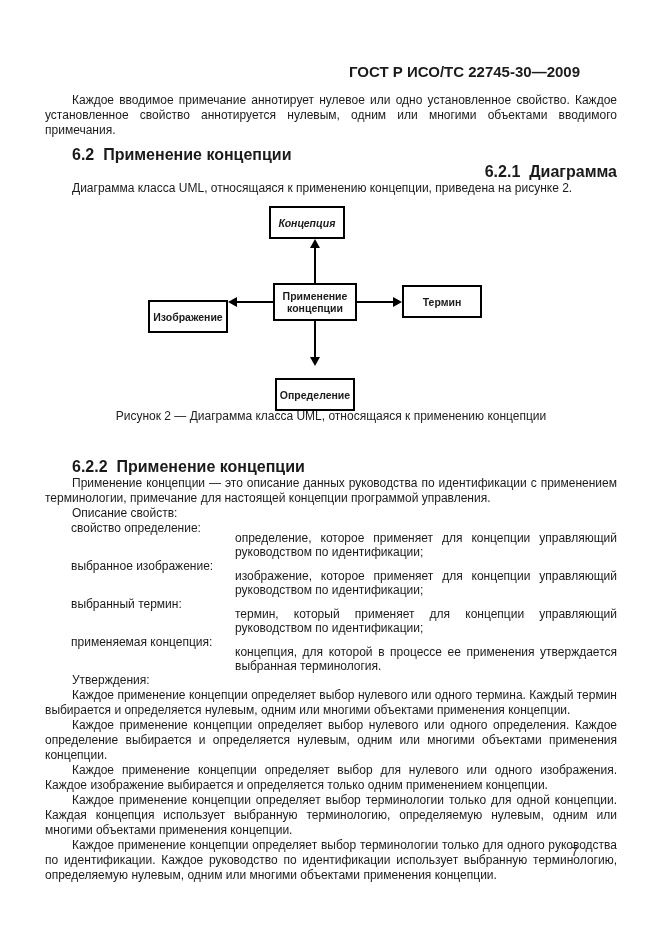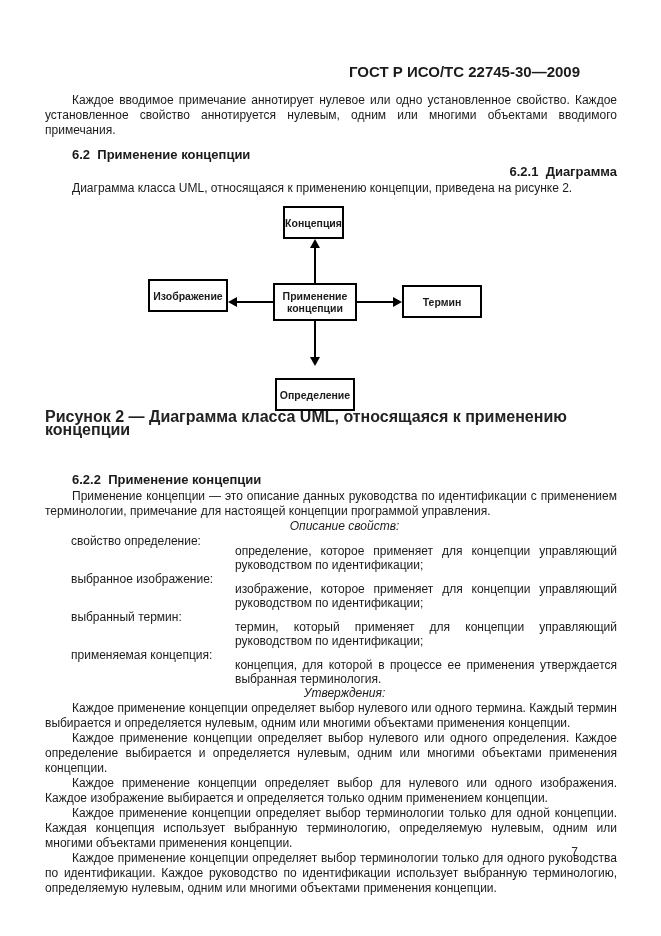--- a/index.html
+++ b/index.html
@@ -14,39 +14,39 @@
   }
   .content { padding:64px 44px 0 45px; }
 
   .running-header {
     text-align:right; font-weight:bold; font-size:15px;
     padding-right:37px; white-space:nowrap;
   }
 
   .body-p { margin:0; text-align:justify; text-indent:27px; }
   .p-first { margin-top:14px; }
-  .plain { text-align:center;font-style:italic; }
+  .plain { text-align:left; }
 
-  .sec { margin:0; font-size:13px; font-weight:bold; text-indent:27px; white-space:pre-wrap; }
+  .sec { margin:0; font-size:16px; font-weight:bold; text-indent:27px; white-space:pre-wrap; }
   .h62  { margin-top:9px; }
   .h621 { margin-top:2px;text-align:right; }
   .h622 { margin-top:36px; }
   .after-sec { margin-top:2px; }
 
   
   .diagram { position:relative; height:201px; margin-top:6px; }
   .node {
     position:absolute; box-sizing:border-box;
     border:2px solid #000; background:#fff;
     display:flex; align-items:center; justify-content:center;
     font-weight:bold; font-size:10.5px; line-height:12px;
     text-align:center; padding:1px 2px;
   }
-  .node-top    { left:238px; top:4px;   width:61px; height:33px; }
-  .node-left   { left:103px; top:77px;  width:80px; height:33px; }
+  .node-top    { left:224px; top:4px;   width:76px; height:33px;font-style:italic; }
+  .node-left   { left:103px; top:98px;  width:80px; height:33px; }
   .node-center { left:228px; top:81px;  width:84px; height:38px; }
   .node-right  { left:357px; top:83px;  width:80px; height:33px; }
   .node-bottom { left:230px; top:176px; width:80px; height:33px; }
 
   .dline { position:absolute; background:#000; }
   .line-up    { left:269px; top:46px;  width:2px;  height:35px; }
   .line-down  { left:269px; top:119px; width:2px;  height:36px; }
   .line-left  { left:192px; top:99px;  width:36px; height:2px; }
   .line-right { left:312px; top:99px;  width:36px; height:2px; }
 
@@ -58,22 +58,22 @@
               border-left:5px solid transparent; border-right:5px solid transparent;
               border-top:9px solid #000; }
   .ah-left  { left:183px; top:95px;
               border-top:5px solid transparent; border-bottom:5px solid transparent;
               border-right:9px solid #000; }
   .ah-right { left:348px; top:95px;
               border-top:5px solid transparent; border-bottom:5px solid transparent;
               border-left:9px solid #000; }
 
   .caption {
-    margin-top:7px; text-align:left;
-    font-size:16px; font-weight:bold; line-height:13px; color:#222;
+    margin-top:7px; text-align:center;
+    font-size:12px; font-weight:normal; line-height:13px; color:#222;
   }
 
   
   .deflist { margin-left:26px; line-height:14px; }
   .defrow { display:flex; }
   .term { flex:0 0 164px; width:164px; text-align:left; }
   .desc { flex:1; text-align:justify;margin-top:10px; }
 
   .page-number {
     position:absolute; top:845px; right:83px;

